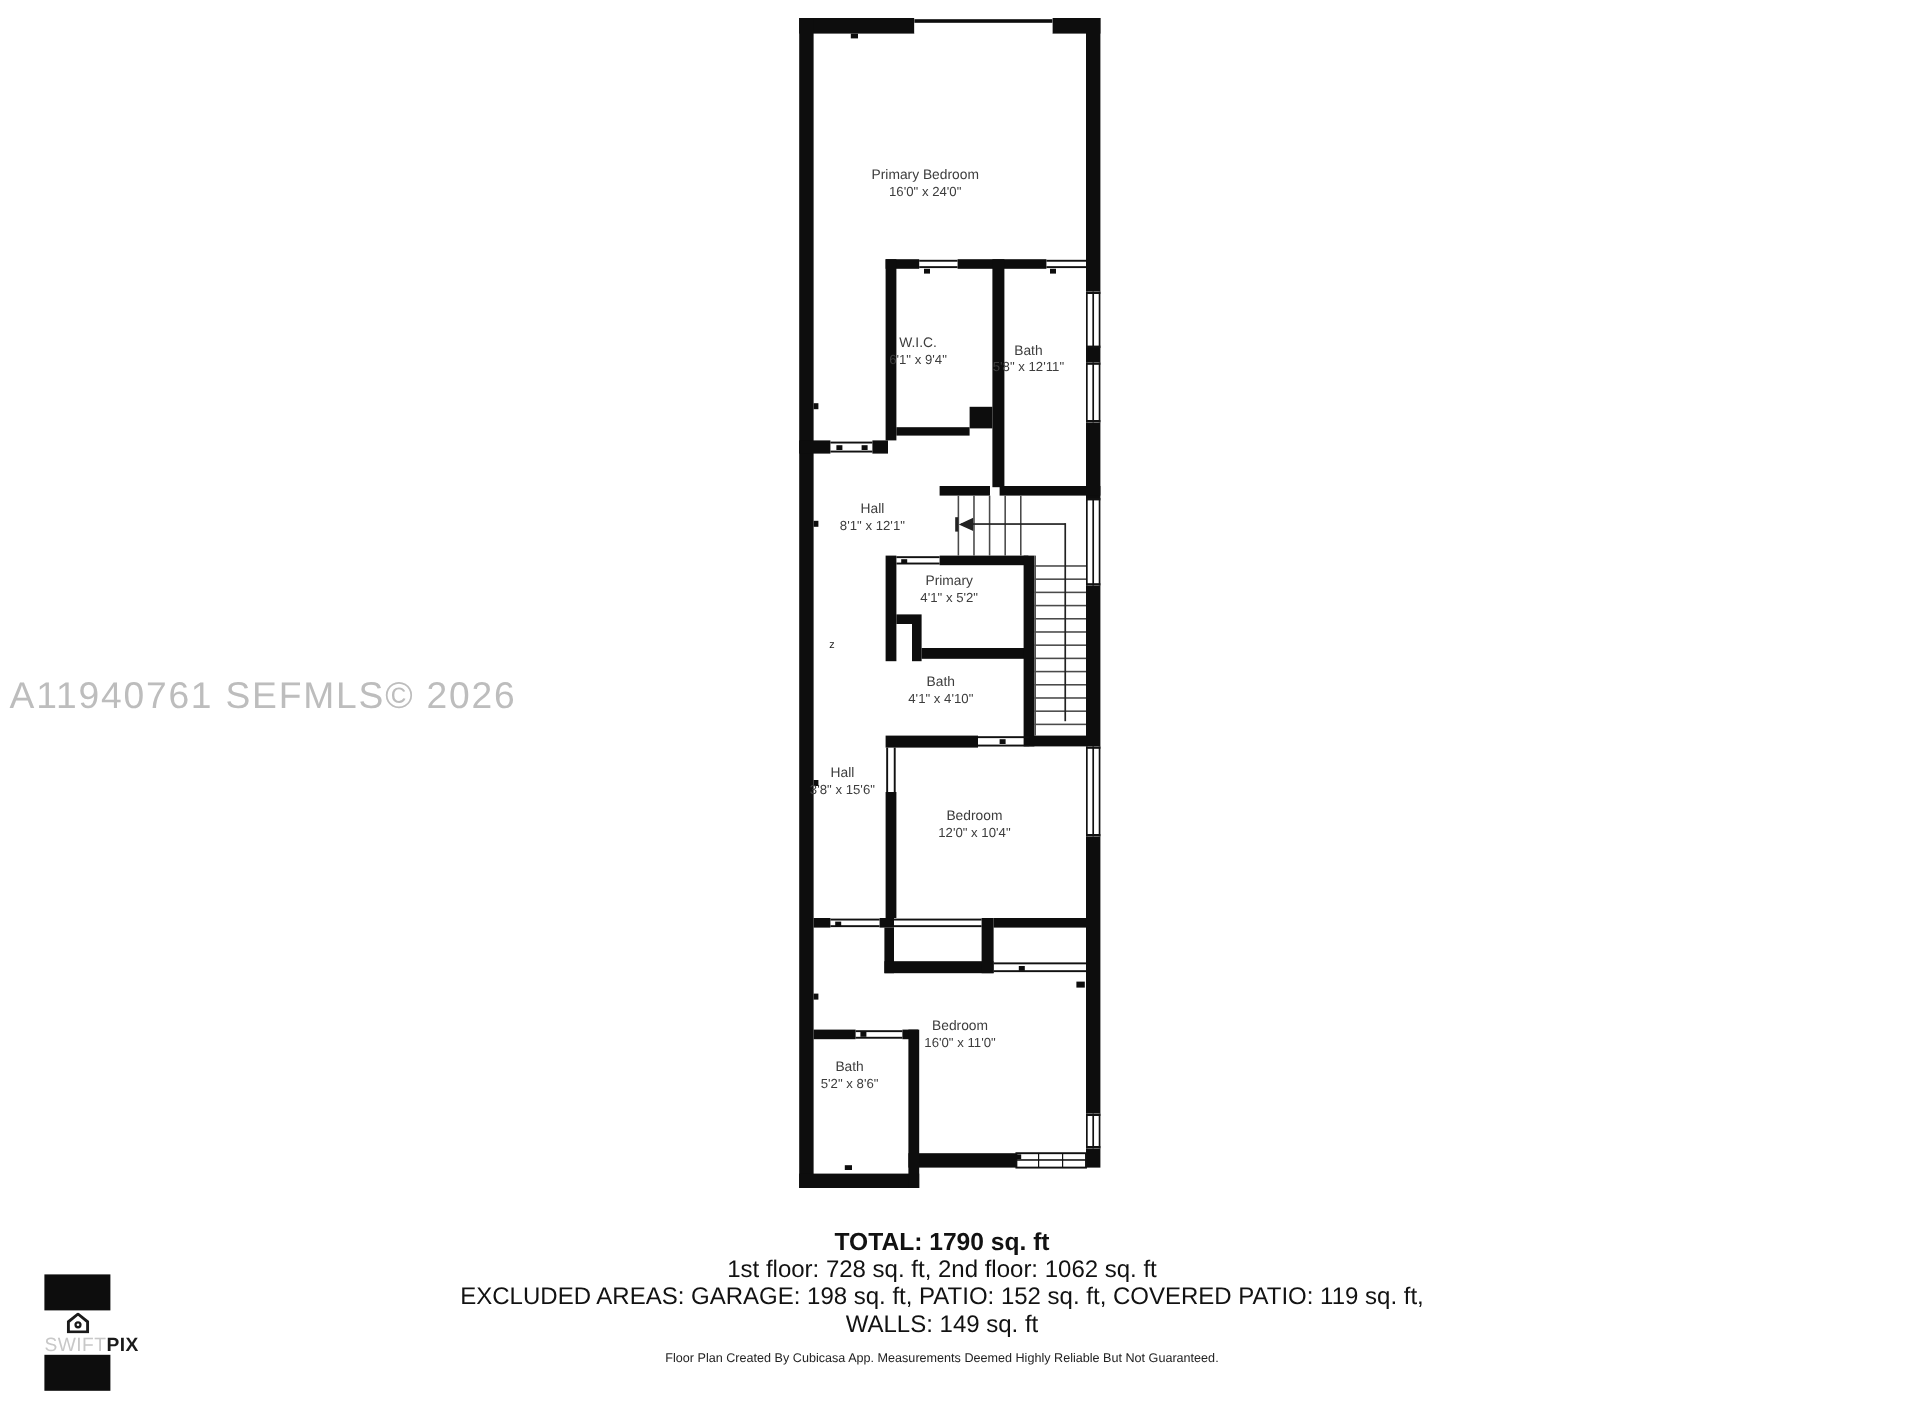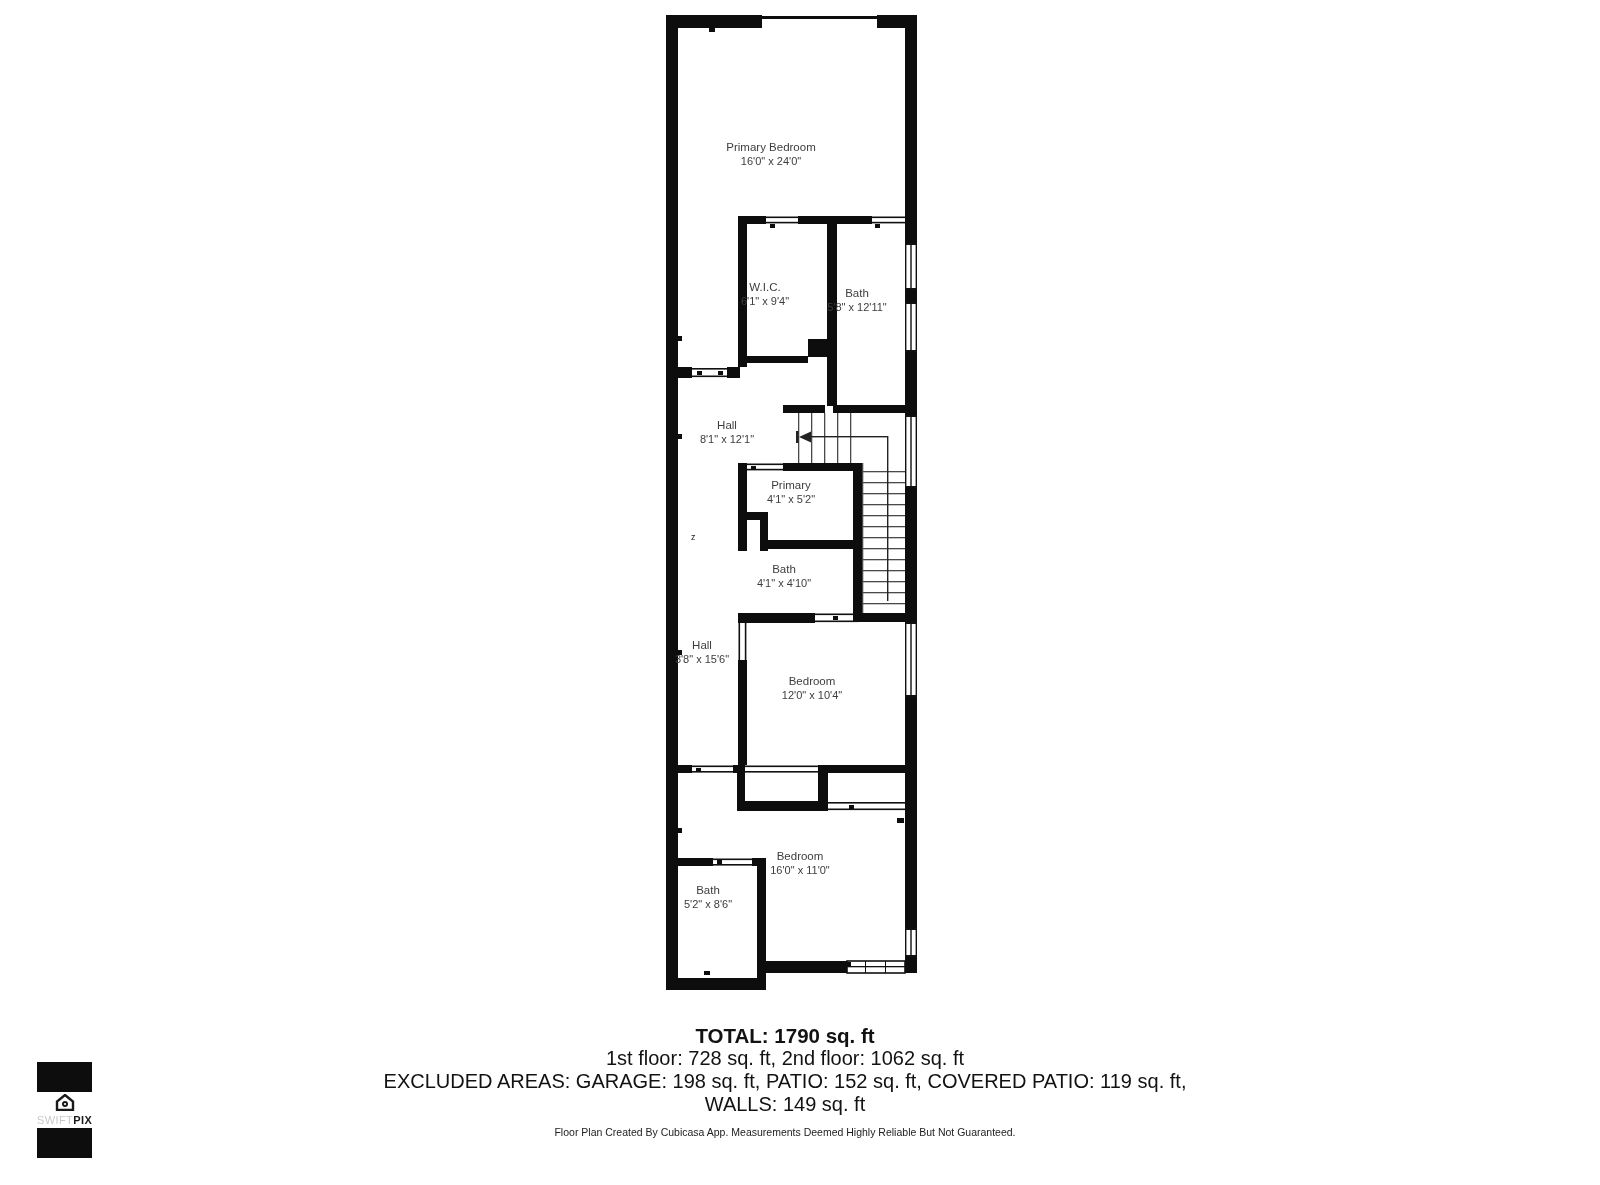--- a/index.html
+++ b/index.html
@@ -31,21 +31,21 @@
   
   .footer{position:absolute;left:-15px;top:1024px;width:1600px;text-align:center;color:#121212;}
   .footer .line{font-size:20px;line-height:23px;}
   .footer .total{font-weight:700;font-size:20.5px;}
   .footer .disclaimer{font-size:10.5px;color:#222;margin-top:10px;}
 
   
   .logo{position:absolute;left:37px;top:1062px;width:55px;}
   .logo .block{width:55px;height:30px;background:#0d0d0d;}
   .logo .mid{text-align:center;padding:2px 0 2px 0;}
-  .logo .wordmark{font-size:11px;letter-spacing:.4px;line-height:11px;white-space:nowrap;}
+  .logo .wordmark{font-size:16px;letter-spacing:.4px;line-height:11px;white-space:nowrap;}
   .logo .swift{color:#c8c8c8;font-weight:400;}
   .logo .pix{color:#1a1a1a;font-weight:700;}
 </style>
 </head>
 <body>
 
 <div id="page">
 
   <svg id="plan-svg" width="1600" height="1185" viewBox="0 0 1600 1185">
 
@@ -261,20 +261,21 @@
     <div>Bedroom</div>
     <div class="dims">16'0" x 11'0"</div>
   </div>
   <div class="room-label pos-r9">
     <div>Bath</div>
     <div class="dims">5'2" x 8'6"</div>
   </div>
 
   <span class="stair-note">z</span>
 
+  <div class="watermark">A11940761  SEFMLS© 2026</div>
 
   <div class="footer">
     <div class="line total">TOTAL: 1790 sq. ft</div>
     <div class="line">1st floor: 728 sq. ft, 2nd floor: 1062 sq. ft</div>
     <div class="line">EXCLUDED AREAS: GARAGE: 198 sq. ft, PATIO: 152 sq. ft, COVERED PATIO: 119 sq. ft,</div>
     <div class="line">WALLS: 149 sq. ft</div>
     <div class="disclaimer">Floor Plan Created By Cubicasa App. Measurements Deemed Highly Reliable But Not Guaranteed.</div>
   </div>
 
   <div class="logo">

